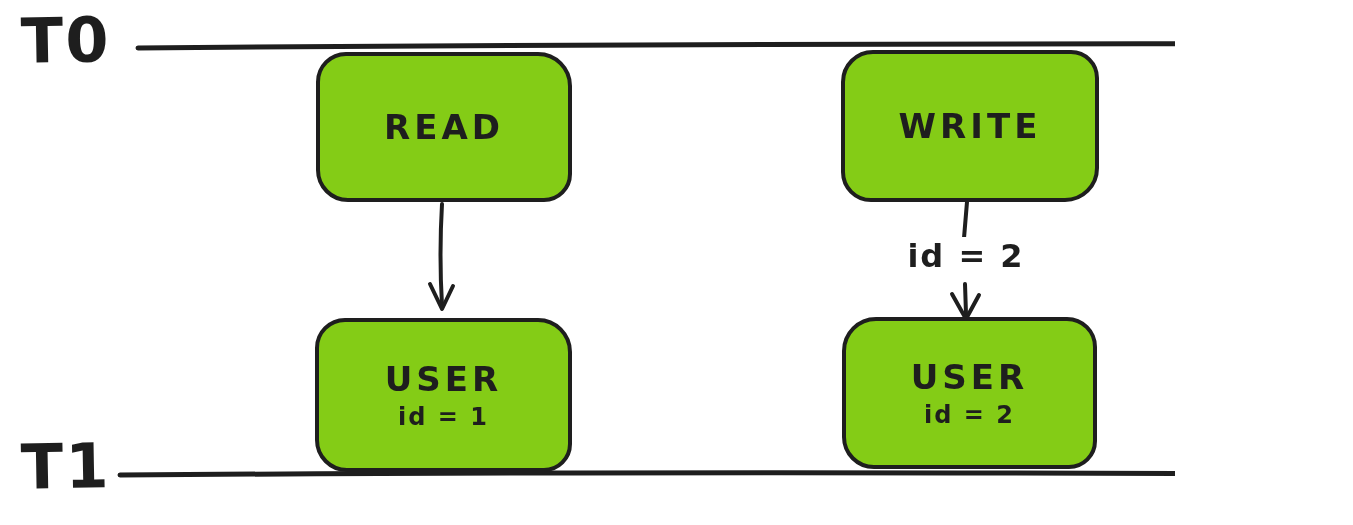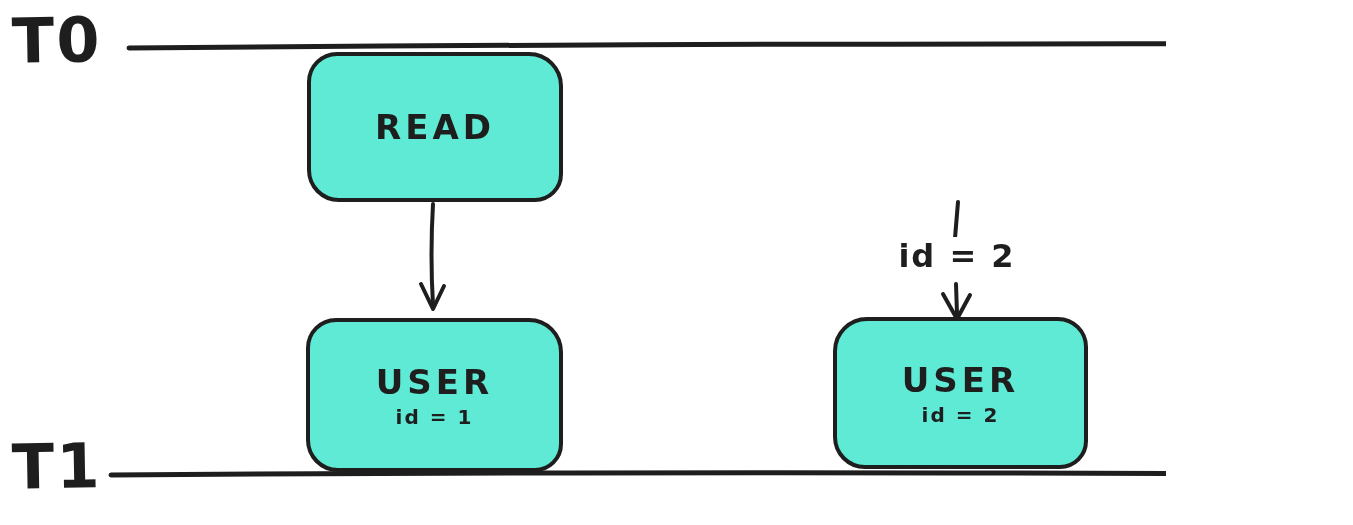--- a/index.html
+++ b/index.html
@@ -8,20 +8,21 @@
     background: #ffffff;
     font-family: "DejaVu Sans", "Liberation Sans", sans-serif;
   }
   .canvas {
     position: relative;
     width: 1166px;
     height: 525px;
     background: #ffffff;
     overflow: hidden;
     color: #1e1e1e;
+    margin-left: 9px;
   }
   .wires {
     position: absolute;
     left: 0;
     top: 0;
     width: 1353px;
     height: 525px;
     pointer-events: none;
   }
   .lane-label {
@@ -30,39 +31,39 @@
     font-weight: bold;
     line-height: 1;
     letter-spacing: 2px;
     color: #1e1e1e;
     transform: rotate(-1deg);
     user-select: none;
   }
   .node {
     position: absolute;
     box-sizing: border-box;
-    background: #5eead4;
+    background: #84cc16;
     border: 4px solid #1e1e1e;
     border-radius: 30px 34px 28px 32px;
     display: flex;
     flex-direction: column;
     align-items: center;
     justify-content: center;
     text-align: center;
   }
   .node-label {
     font-size: 34px;
     font-weight: bold;
     letter-spacing: 4px;
     line-height: 1.3;
     color: #1e1e1e;
     white-space: nowrap;
   }
   .node-sublabel {
-    font-size: 20px;
+    font-size: 24px;
     font-weight: bold;
     letter-spacing: 2px;
     line-height: 1.3;
     color: #1e1e1e;
     white-space: nowrap;
   }
   .node.two-line {
   }
   .edge-label {
     position: absolute;
@@ -101,20 +102,23 @@
     </g>
   </svg>
 
   <div class="lane-label" style="left:12px; top:10px;">T0</div>
   <div class="lane-label" style="left:12px; top:436px;">T1</div>
 
   <div class="node" style="left:307px; top:52px; width:256px; height:150px;">
     <div class="node-label">READ</div>
   </div>
 
+  <div class="node" style="left:832px; top:50px; width:258px; height:152px; border-radius:32px 28px 34px 30px;">
+    <div class="node-label">WRITE</div>
+  </div>
 
   <div class="node two-line" style="left:306px; top:318px; width:257px; height:154px;">
     <div class="node-label">USER</div>
     <div class="node-sublabel">id = 1</div>
   </div>
 
   <div class="node two-line" style="left:833px; top:317px; width:255px; height:152px; border-radius:34px 30px 28px 32px;">
     <div class="node-label">USER</div>
     <div class="node-sublabel">id = 2</div>
   </div>

